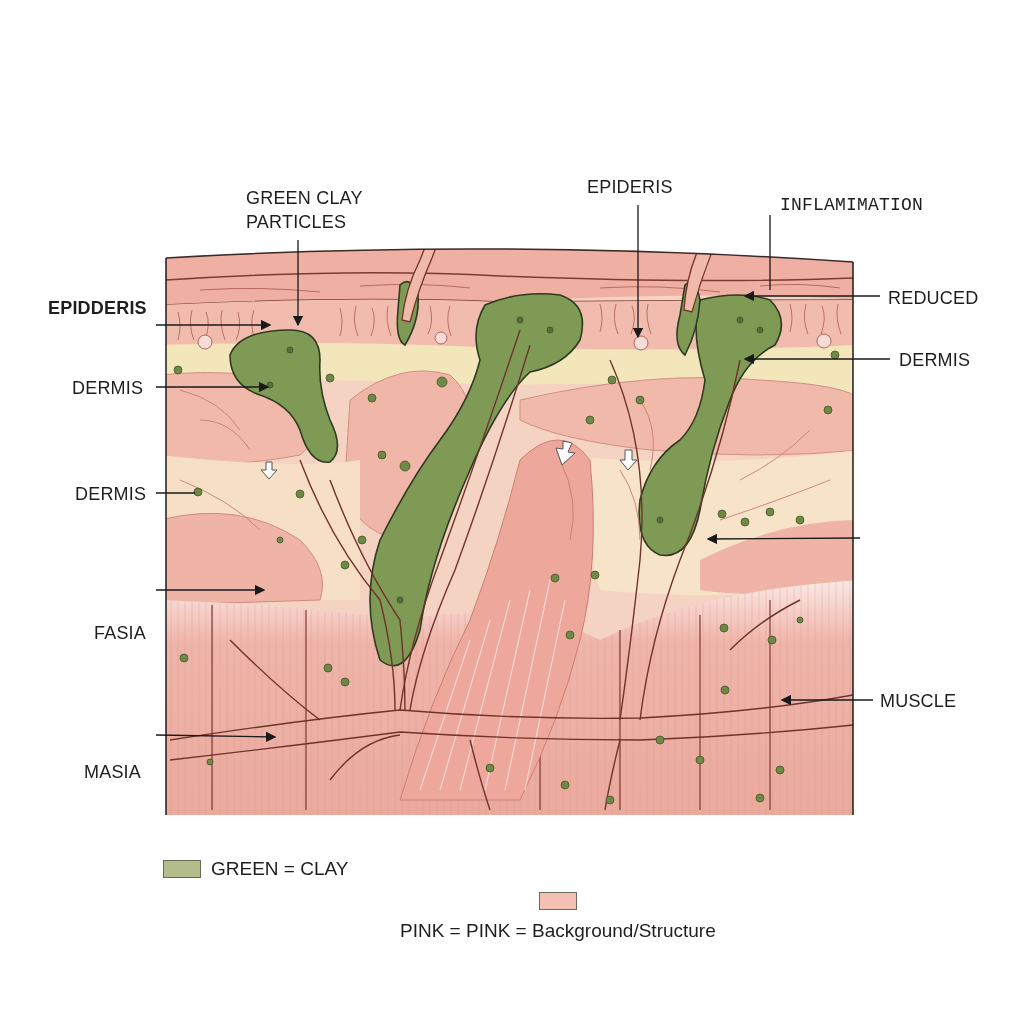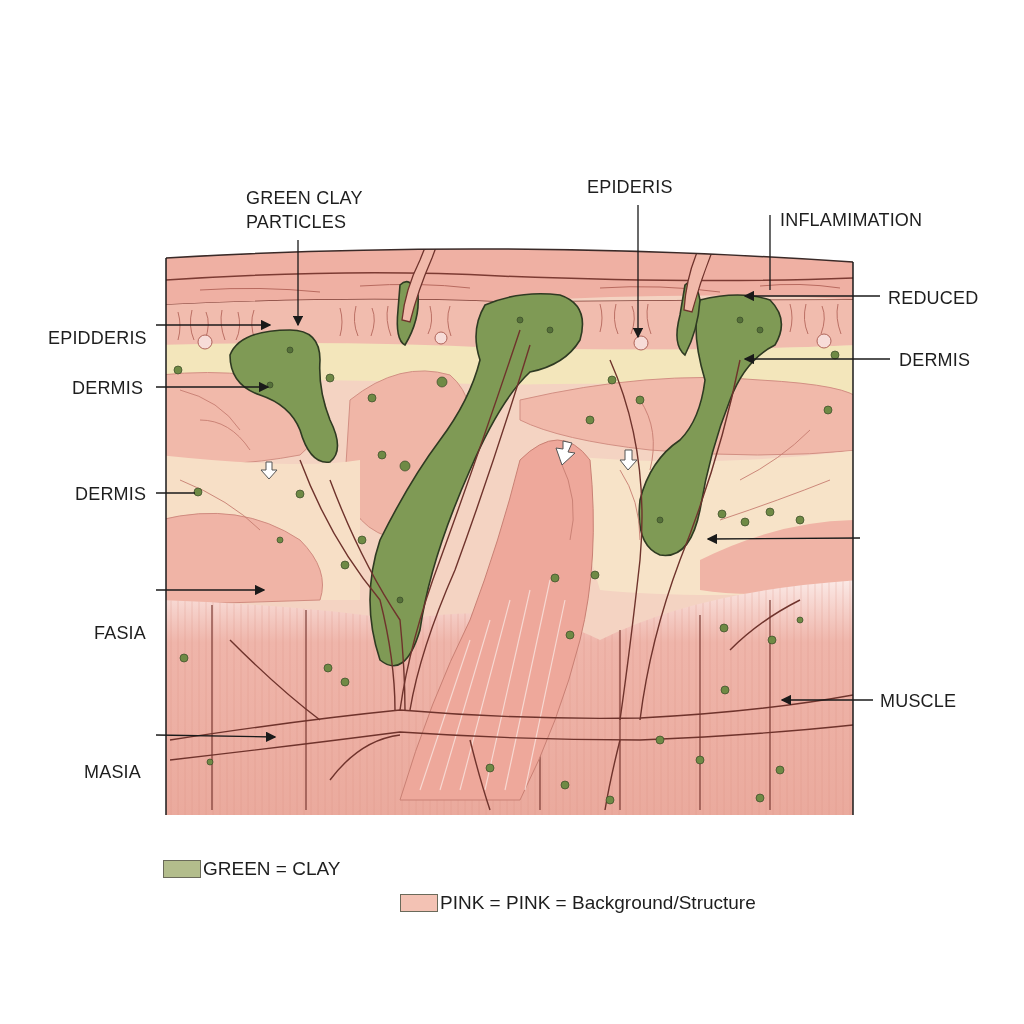--- a/index.html
+++ b/index.html
@@ -2,21 +2,21 @@
 <html><head>
 <meta charset="utf-8">
 <style>
   html, body { margin: 0; padding: 0; background: #ffffff; }
   body { width: 1024px; height: 1024px; position: relative; overflow: hidden;
          font-family: "Liberation Sans", "DejaVu Sans", sans-serif; color: #1a1a1a; }
   #stage { position: absolute; left: 0; top: 0; width: 1024px; height: 904px; }
   .lbl { position: absolute; font-size: 18px; letter-spacing: 0.2px; line-height: 24px;
          white-space: nowrap; color: #1e1e1e; text-align: center; }
   .lbl.multi { white-space: pre; text-align: left; }
-  .legend-row { position: absolute; display: flex; align-items: center; gap: 2px; font-size: 19px; color: #1e1e1e; }
+  .legend-row { position: absolute; display: flex; align-items: center; gap: 10px; font-size: 19px; color: #1e1e1e; }
   .swatch { width: 38px; height: 18px; border: 1.5px solid #6a6a5a; box-sizing: border-box; }
 </style>
 </head>
 <body>
 
 <div id="stage">
   <svg width="1024" height="1024" viewBox="0 0 1024 1024" xmlns="http://www.w3.org/2000/svg">
     <defs>
       <linearGradient id="muscleG" x1="0" y1="0" x2="0" y2="1">
         <stop offset="0" stop-color="#fbe9e6"></stop>
@@ -184,32 +184,32 @@
       <line x1="890" y1="359" x2="745" y2="359" marker-end="url(#arr)"></line>
       <line x1="860" y1="538" x2="708" y2="539" marker-end="url(#arr)"></line>
       <line x1="873" y1="700" x2="782" y2="700" marker-end="url(#arr)"></line>
     </g>
   </svg>
 
   
   <div class="lbl multi" style="left:246px; top:186px;">GREEN CLAY
 PARTICLES</div>
   <div class="lbl" style="left:587px; top:175px;">EPIDERIS</div>
-  <div class="lbl" style="left:780px; top:208px;">INFLAMIMATION</div>
+  <div class="lbl" style="left:780px; top:193px;font-family:Liberation Mono, monospace;">INFLAMIMATION</div>
   <div class="lbl" style="left:888px; top:286px;">REDUCED</div>
-  <div class="lbl" style="left:48px; top:326px;">EPIDDERIS</div>
+  <div class="lbl" style="left:48px; top:296px;font-weight:bold;">EPIDDERIS</div>
   <div class="lbl" style="left:72px; top:376px;">DERMIS</div>
   <div class="lbl" style="left:899px; top:348px;">DERMIS</div>
   <div class="lbl" style="left:75px; top:482px;">DERMIS</div>
   <div class="lbl" style="left:94px; top:579px;margin-top:42px;">FASIA</div>
   <div class="lbl" style="left:880px; top:689px;">MUSCLE</div>
   <div class="lbl" style="left:84px; top:724px;margin-top:36px;">MASIA</div>
 
   
   <div class="legend-row" style="left:163px; top:858px;">
     <span class="swatch" style="background:#b3bd8c;"></span>
     <span>GREEN = CLAY</span>
   </div>
-  <div class="legend-row" style="left:400px; top:892px;">
+  <div class="legend-row" style="left:400px; top:892px;flex-direction:column;">
     <span class="swatch" style="background:#f3c2b4;"></span>
     <span>PINK = PINK = Background/Structure</span>
   </div>
 </div>
 
 </body></html>

